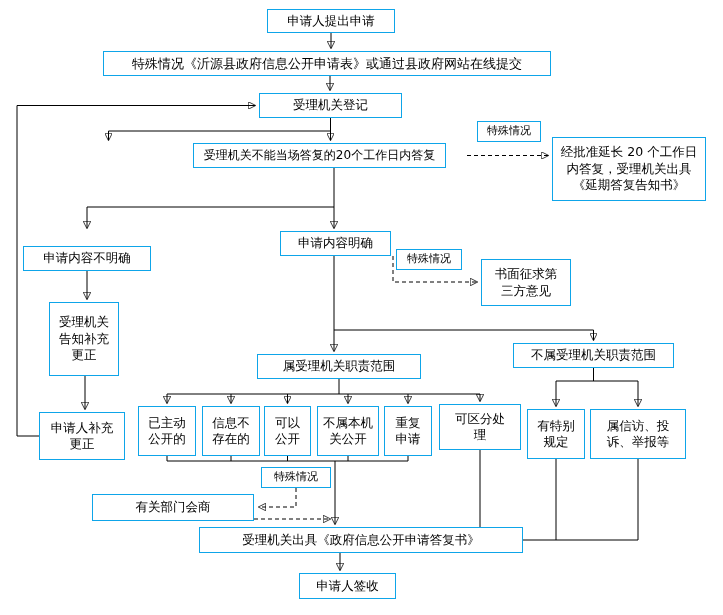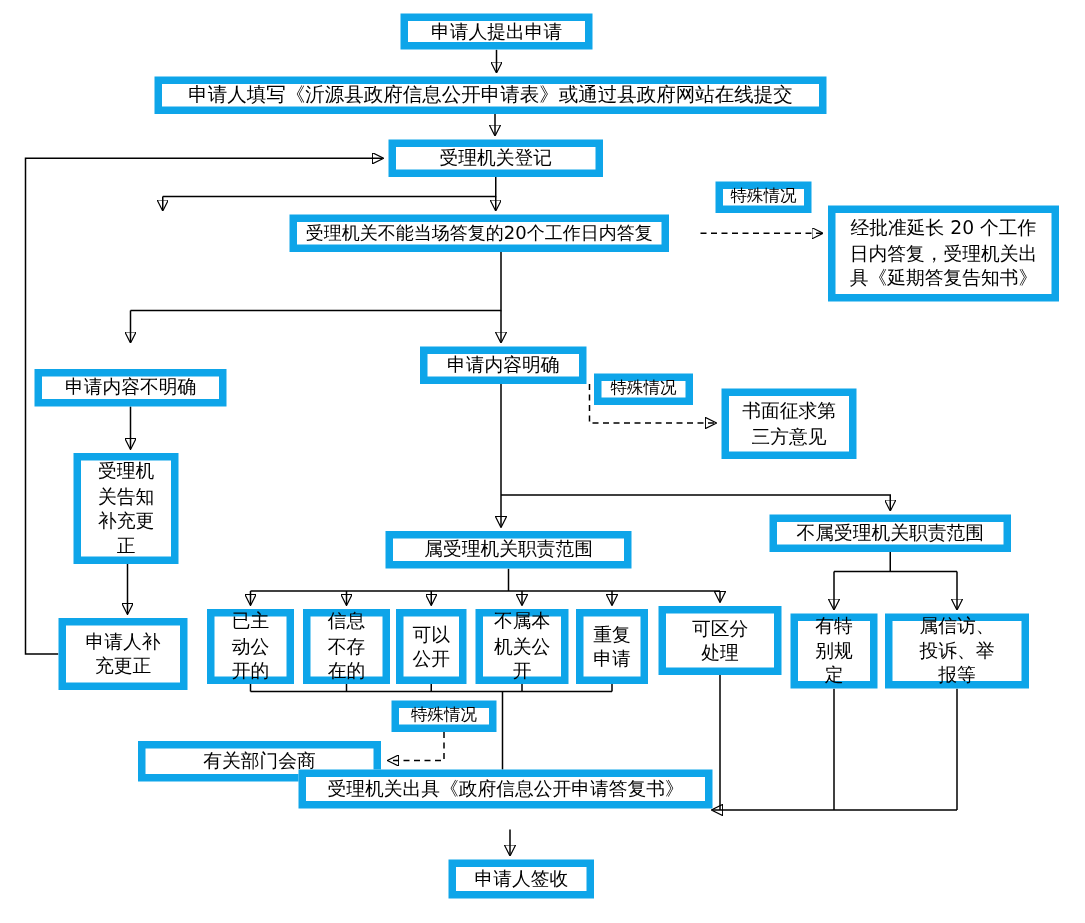--- a/index.html
+++ b/index.html
@@ -1,20 +1,20 @@
 <!DOCTYPE html>
 <html><head>
 <meta charset="utf-8">
 <style>
   * { margin:0; padding:0; box-sizing:border-box; }
   html,body { background:#ffffff; }
   body { font-family:"DejaVu Sans","Liberation Sans",sans-serif; color:#000; }
   #canvas { position:relative; width:723px; height:615px; background:#fff; overflow:hidden; }
   .node {
-    position:absolute; border:5px solid #0ea5e9; background:#fff;
+    position:absolute; border:1px solid #0ea5e9; background:#fff;
     display:flex; align-items:center; justify-content:center;
     text-align:center; font-size:12.5px; line-height:1.32; color:#000;
   }
   .nowrap { white-space:nowrap; }
   .small { font-size:11px; }
   svg.wires { position:absolute; left:0; top:0; width:723px; height:615px; pointer-events:none; }
   svg.wires path { fill:none; stroke:#000; stroke-width:1; }
   svg.wires path.dash { stroke-dasharray:4 3; }
 </style>
 </head>
@@ -69,21 +69,21 @@
     <path d="M340,553 L340,570" marker-end="url(#arr)"></path>
 
     <path class="dash" d="M467,155.5 L548,155.5" marker-end="url(#arr)"></path>
     <path class="dash" d="M393,256 L393,282 L477,282" marker-end="url(#arr)"></path>
     <path class="dash" d="M296,488 L296,507 L259,507" marker-end="url(#arr)"></path>
     <path class="dash" d="M254,519 L330,519" marker-end="url(#arr)"></path>
   </svg>
 
   <div class="node nowrap" style="left:267px;top:9px;width:128px;height:24px">申请人提出申请</div>
 
-  <div class="node nowrap" style="left:103px;top:51px;width:448px;height:25px;font-size:13px">申请人填写《沂源县政府信息公开申请表》或通过县政府网站在线提交</div>
+  <div class="node nowrap" style="left:103px;top:51px;width:448px;height:25px;font-size:13px">特殊情况《沂源县政府信息公开申请表》或通过县政府网站在线提交</div>
 
   <div class="node nowrap" style="left:259px;top:93px;width:143px;height:25px">受理机关登记</div>
 
 
   <div class="node nowrap" style="left:193px;top:143px;width:253px;height:25px;font-size:12px">受理机关不能当场答复的20个工作日内答复</div>
 
   <div class="node small" style="left:477px;top:121px;width:64px;height:21px">特殊情况</div>
 
   <div class="node" style="left:552px;top:137px;width:154px;height:64px;padding:2px 5px">经批准延长 20 个工作日内答复，受理机关出具《延期答复告知书》</div>
 
@@ -116,17 +116,17 @@
   <div class="node" style="left:439px;top:404px;width:82px;height:46px;padding:0 14px">可区分处理</div>
 
   <div class="node" style="left:527px;top:409px;width:58px;height:50px;padding:0 8px">有特别规定</div>
 
   <div class="node" style="left:590px;top:409px;width:96px;height:50px;padding:16px 14px">属信访、投诉、举报等</div>
 
   <div class="node small" style="left:261px;top:467px;width:70px;height:21px">特殊情况</div>
 
   <div class="node nowrap" style="left:92px;top:494px;width:162px;height:27px">有关部门会商</div>
 
-  <div class="node nowrap" style="left:199px;top:513px;width:276px;height:26px">受理机关出具《政府信息公开申请答复书》</div>
+  <div class="node nowrap" style="left:199px;top:527px;width:324px;height:26px">受理机关出具《政府信息公开申请答复书》</div>
 
   <div class="node nowrap" style="left:299px;top:573px;width:97px;height:26px">申请人签收</div>
 
 </div>
 
 </body></html>

